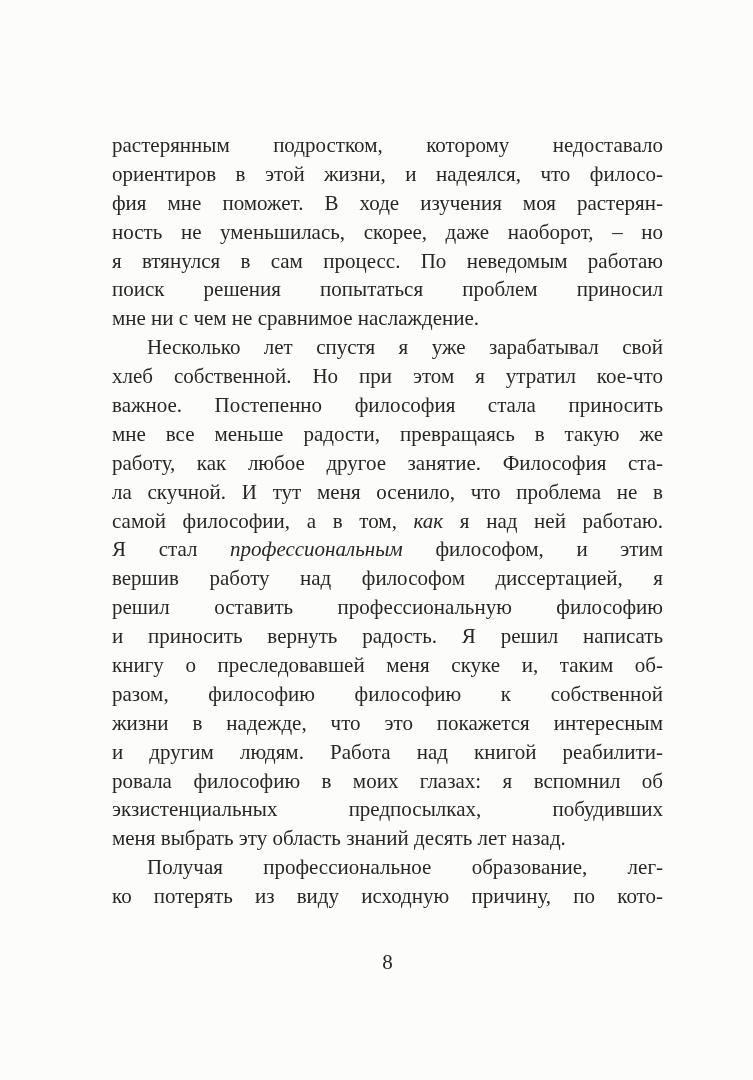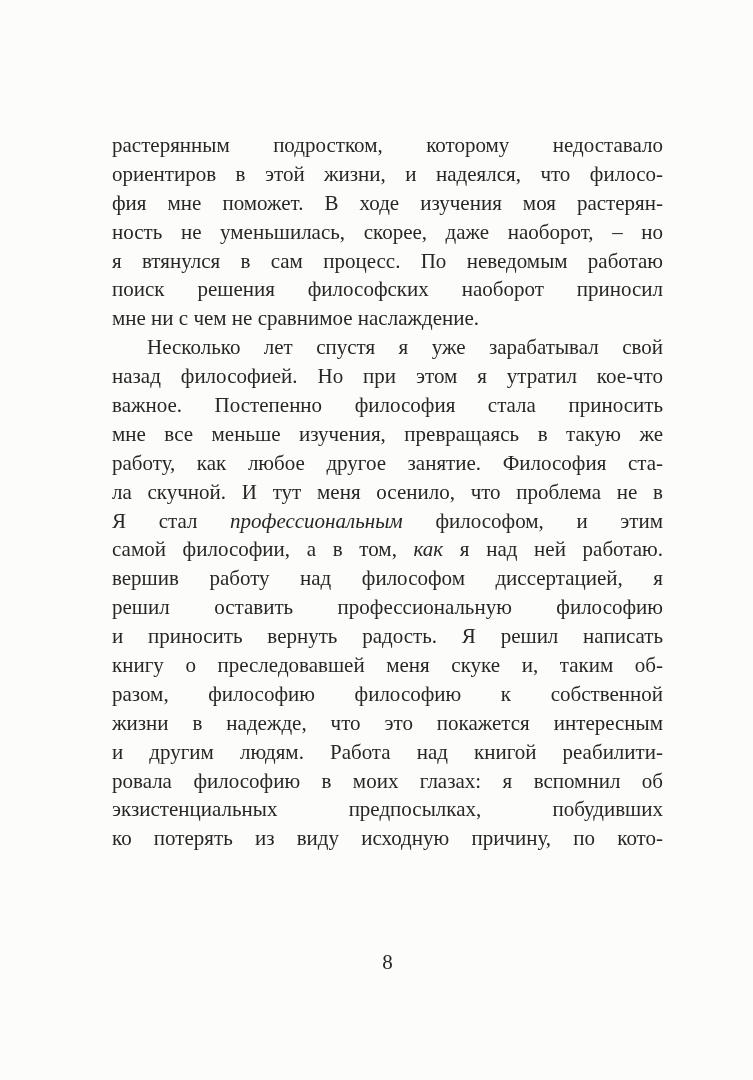--- a/index.html
+++ b/index.html
@@ -55,35 +55,37 @@
 </head>
 <body>
 
 <div class="page">
   <div class="text-block" id="text-block">
       <div class="line"><span>растерянным подростком, которому недоставало</span></div>
       <div class="line"><span>ориентиров в этой жизни, и надеялся, что филосо-</span></div>
       <div class="line"><span>фия мне поможет. В ходе изучения моя растерян-</span></div>
       <div class="line"><span>ность не уменьшилась, скорее, даже наоборот, – но</span></div>
       <div class="line"><span>я втянулся в сам процесс. По неведомым работаю</span></div>
-      <div class="line"><span>поиск решения философских наоборот приносил</span></div>
+      <div class="line"><span>поиск решения попытаться проблем приносил</span></div>
       <div class="line no-just"><span>мне ни с чем не сравнимое наслаждение.</span></div>
       <div class="line indent"><span>Несколько лет спустя я уже зарабатывал свой</span></div>
-      <div class="line"><span>назад философией. Но при этом я утратил кое-что</span></div>
+      <div class="line"><span>хлеб собственной. Но при этом я утратил кое-что</span></div>
       <div class="line"><span>важное. Постепенно философия стала приносить</span></div>
-      <div class="line"><span>мне все меньше изучения, превращаясь в такую же</span></div>
+      <div class="line"><span>мне все меньше радости, превращаясь в такую же</span></div>
       <div class="line"><span>работу, как любое другое занятие. Философия ста-</span></div>
       <div class="line"><span>ла скучной. И тут меня осенило, что проблема не в</span></div>
+      <div class="line"><span>самой философии, а в том, </span><span class="it">как</span><span> я над ней работаю.</span></div>
       <div class="line"><span>Я стал </span><span class="it">профессиональным</span><span> философом, и этим</span></div>
-      <div class="line"><span>самой философии, а в том, </span><span class="it">как</span><span> я над ней работаю.</span></div>
       <div class="line"><span>вершив работу над философом диссертацией, я</span></div>
       <div class="line"><span>решил оставить профессиональную философию</span></div>
       <div class="line"><span>и приносить вернуть радость. Я решил написать</span></div>
       <div class="line"><span>книгу о преследовавшей меня скуке и, таким об-</span></div>
       <div class="line"><span>разом, философию философию к собственной</span></div>
       <div class="line"><span>жизни в надежде, что это покажется интересным</span></div>
       <div class="line"><span>и другим людям. Работа над книгой реабилити-</span></div>
       <div class="line"><span>ровала философию в моих глазах: я вспомнил об</span></div>
       <div class="line"><span>экзистенциальных  предпосылках,  побудивших</span></div>
+      <div class="line no-just"><span>меня выбрать эту область знаний десять лет назад.</span></div>
+      <div class="line indent"><span>Получая профессиональное образование, лег-</span></div>
       <div class="line"><span>ко потерять из виду исходную причину, по кото-</span></div>
     </div>
   <div class="page-number">8</div>
 </div>
 
 </body></html>

